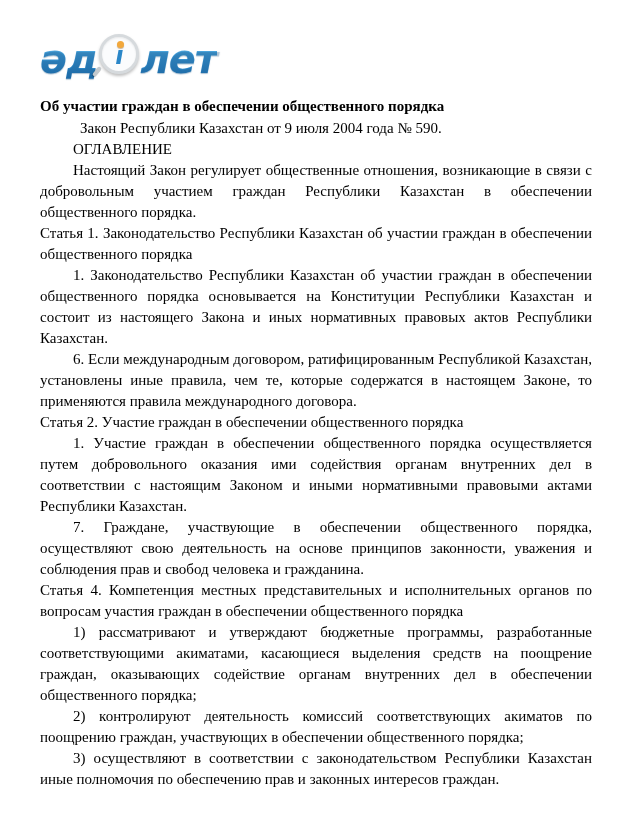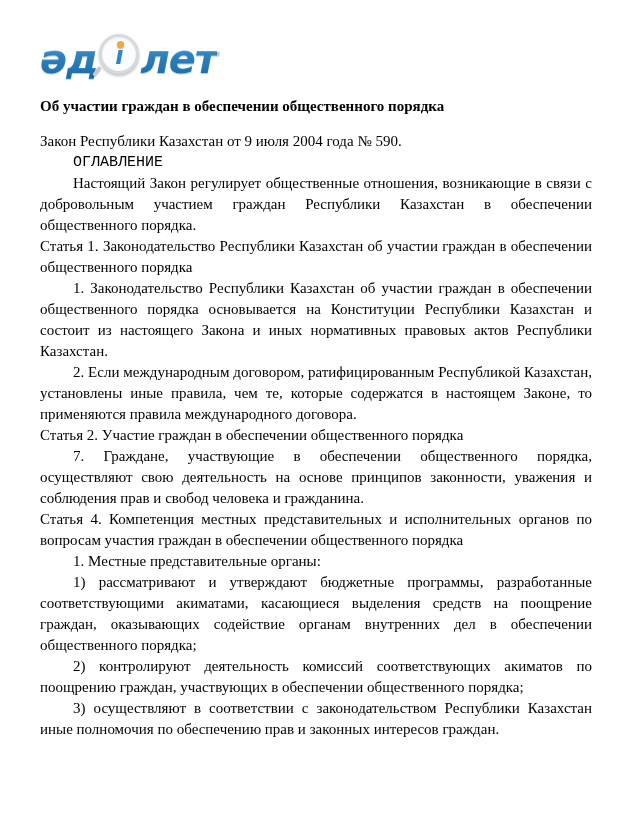--- a/index.html
+++ b/index.html
@@ -90,32 +90,32 @@
     background: #f2a83c;
     box-shadow: 0 1px 1px rgba(120,70,0,0.4);
   }
 
   
   .doc-title {
     font-size: 15px;
     line-height: 21px;
     font-weight: bold;
     text-align: justify;
-    margin: 0 0 14px 0;
+    margin: 0 0 1px 0;
   }
   .line, .para, .heading {
     font-size: 15px;
     line-height: 21px;
     margin: 0;
     text-align: justify;
   }
   .para { text-indent: 33px; }
   .heading { font-weight: normal; text-indent: 0; }
-  .subtitle { text-indent: 0; }
-  .toc { text-indent: 33px; font-family: Liberation Mono, monospace; }
+  .subtitle { text-indent: 0; margin-left: 40px; }
+  .toc { text-indent: 33px; }
 </style>
 </head>
 <body>
 
 <div class="page">
 
   <div class="logo">
     <span class="logo-txt">әд</span>
     <span class="glass">
       <span class="glass-i">ı</span>
@@ -125,22 +125,22 @@
   </div>
 
   <p class="doc-title">Об участии граждан в обеспечении общественного порядка</p>
 
   <p class="line subtitle">Закон Республики Казахстан от 9 июля 2004 года № 590.</p>
   <p class="line toc">ОГЛАВЛЕНИЕ</p>
 
   <p class="para">Настоящий Закон регулирует общественные отношения, возникающие в связи с добровольным участием граждан Республики Казахстан в обеспечении общественного порядка.</p>
   <p class="heading">Статья 1. Законодательство Республики Казахстан об участии граждан в обеспечении общественного порядка</p>
   <p class="para">1. Законодательство Республики Казахстан об участии граждан в обеспечении общественного порядка основывается на Конституции Республики Казахстан и состоит из настоящего Закона и иных нормативных правовых актов Республики Казахстан.</p>
-  <p class="para">2. Если международным договором, ратифицированным Республикой Казахстан, установлены иные правила, чем те, которые содержатся в настоящем Законе, то применяются правила международного договора.</p>
+  <p class="para">6. Если международным договором, ратифицированным Республикой Казахстан, установлены иные правила, чем те, которые содержатся в настоящем Законе, то применяются правила международного договора.</p>
   <p class="heading">Статья 2. Участие граждан в обеспечении общественного порядка</p>
+  <p class="para">1. Участие граждан в обеспечении общественного порядка осуществляется путем добровольного оказания ими содействия органам внутренних дел в соответствии с настоящим Законом и иными нормативными правовыми актами Республики Казахстан.</p>
   <p class="para">7. Граждане, участвующие в обеспечении общественного порядка, осуществляют свою деятельность на основе принципов законности, уважения и соблюдения прав и свобод человека и гражданина.</p>
   <p class="heading">Статья 4. Компетенция местных представительных и исполнительных органов по вопросам участия граждан в обеспечении общественного порядка</p>
-  <p class="para">1. Местные представительные органы:</p>
   <p class="para">1) рассматривают и утверждают бюджетные программы, разработанные соответствующими акиматами, касающиеся выделения средств на поощрение граждан, оказывающих содействие органам внутренних дел в обеспечении общественного порядка;</p>
   <p class="para">2) контролируют деятельность комиссий соответствующих акиматов по поощрению граждан, участвующих в обеспечении общественного порядка;</p>
   <p class="para">3) осуществляют в соответствии с законодательством Республики Казахстан иные полномочия по обеспечению прав и законных интересов граждан.</p>
 
 </div>
 
 </body></html>

